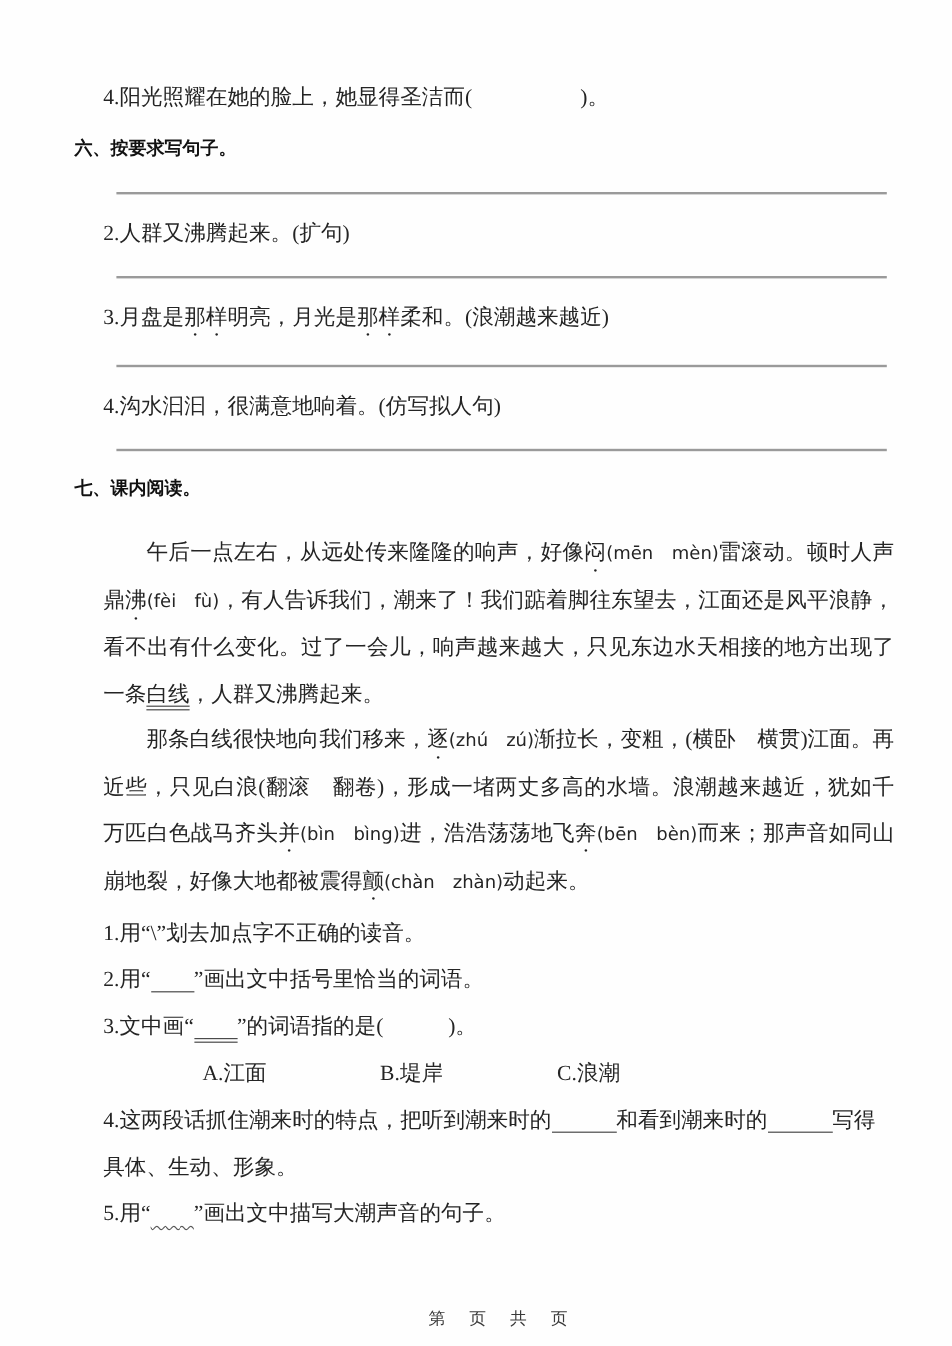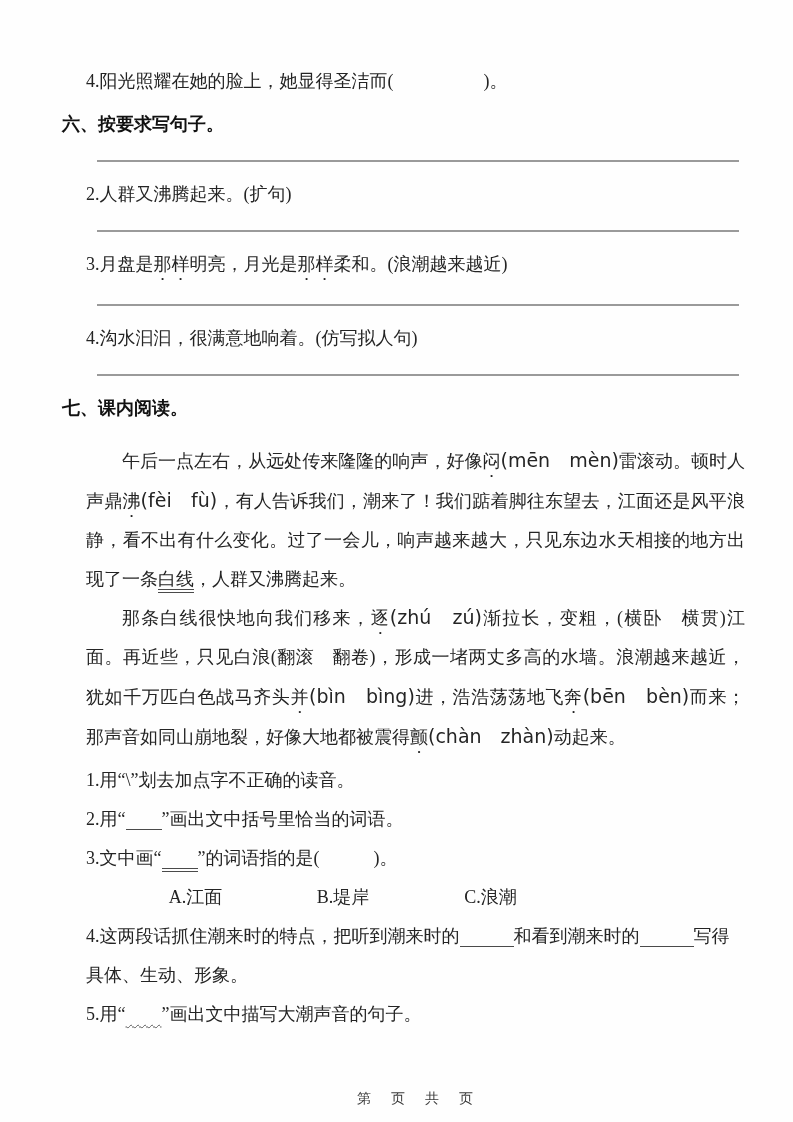--- a/index.html
+++ b/index.html
@@ -13,21 +13,21 @@
     font-family: "Liberation Serif", "DejaVu Serif", serif;
     color: #242424;
     font-size: 18px;
     overflow: hidden;
   }
   .indent { padding-left: 24px; }
   .prelude-item { line-height: 31px; margin-top: 8px; }
   .section-title {
     font-weight: 700;
     color: #111;
-    font-size: 18px;
+    font-size: 15px;
     line-height: 31px;
     margin: 12px 0 0 0;
   }
   .sec6-item { line-height: 31px; margin-top: 17px; }
   .answer-line {
     height: 0;
     border-bottom: 2px solid #9a9a9a;
     margin: 20px 6px 6px 35px;
   }
   .passage-p {
@@ -53,21 +53,21 @@
   }
   
   .seg-dot {
     -webkit-text-emphasis: filled dot #222;
     -webkit-text-emphasis-position: under right;
     text-emphasis: filled dot #222;
     text-emphasis-position: under right;
   }
   .seg-py {
     font-family: "DejaVu Sans", "Liberation Sans", sans-serif;
-    font-size: 19px;
+    font-size: 15px;
     margin-top: 40px;
   }
   .seg-dul { border-bottom: 4px double #4a4a4a; margin-top: 46px; }
   .seg-ul  { border-bottom: 1.5px solid #4a4a4a; }
   .seg-wavy {
     text-decoration: underline wavy #5a5a5a 1px;
     text-underline-offset: 4px;
     text-decoration-skip-ink: none;
   }
 </style>

